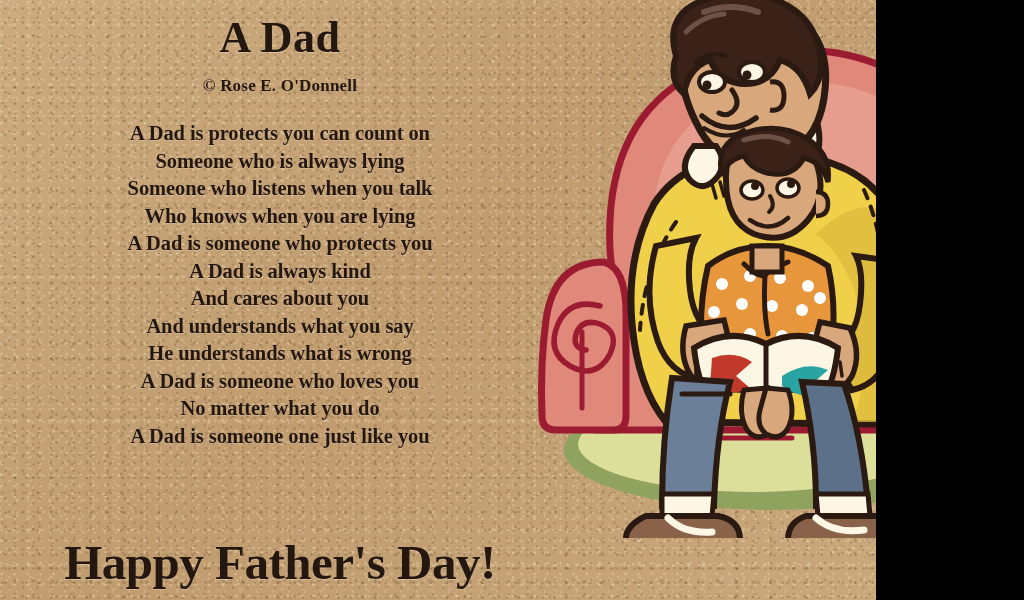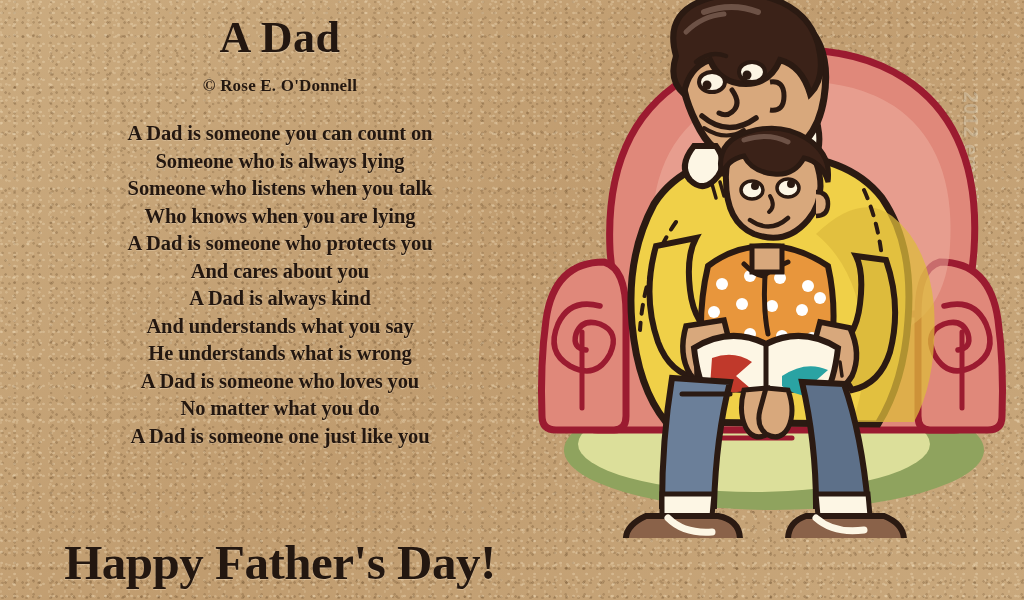--- a/index.html
+++ b/index.html
@@ -2,21 +2,21 @@
 <html><head>
 <meta charset="utf-8">
 <style>
   html, body {
     margin: 0;
     padding: 0;
     background: #000;
   }
   #poster {
     position: relative;
-    width: 1024px;
+    width: 876px;
     height: 600px;
     overflow: hidden;
     font-family: "Liberation Serif", serif;
     background-color: #c4a276;
     background-image:
       radial-gradient(circle at 12% 18%, rgba(255,240,210,0.28) 0 1px, transparent 1.6px),
       radial-gradient(circle at 33% 61%, rgba(90,62,32,0.26) 0 1px, transparent 1.6px),
       radial-gradient(circle at 58% 27%, rgba(255,238,205,0.22) 0 1px, transparent 1.6px),
       radial-gradient(circle at 77% 72%, rgba(95,66,34,0.22) 0 1px, transparent 1.6px),
       radial-gradient(circle at 90% 44%, rgba(255,243,215,0.24) 0 1px, transparent 1.6px),
@@ -118,27 +118,27 @@
 
 <div id="poster">
 
   <div class="text-col">
 
     <div class="poem-title">A Dad</div>
 
     <div class="poem-byline">© Rose E. O'Donnell</div>
 
     <div class="poem-body">
-      <div class="poem-line">A Dad is someone you can count on</div>
+      <div class="poem-line">A Dad is protects you can count on</div>
       <div class="poem-line">Someone who is always lying</div>
       <div class="poem-line">Someone who listens when you talk</div>
       <div class="poem-line">Who knows when you are lying</div>
       <div class="poem-line">A Dad is someone who protects you</div>
+      <div class="poem-line">A Dad is always kind</div>
       <div class="poem-line">And cares about you</div>
-      <div class="poem-line">A Dad is always kind</div>
       <div class="poem-line">And understands what you say</div>
       <div class="poem-line">He understands what is wrong</div>
       <div class="poem-line">A Dad is someone who loves you</div>
       <div class="poem-line">No matter what you do</div>
       <div class="poem-line">A Dad is someone one just like you</div>
     </div>
 
     <div class="closing">Happy Father's Day!</div>
   </div>
 

